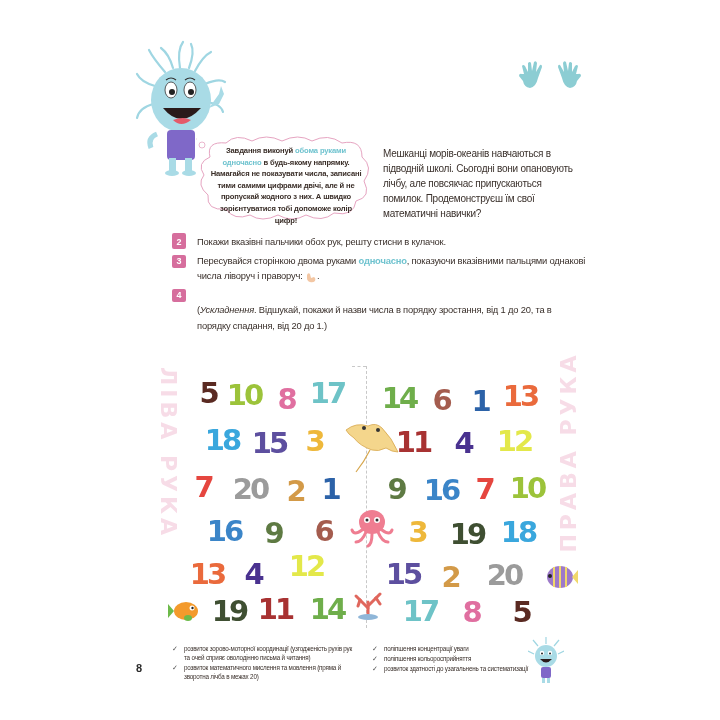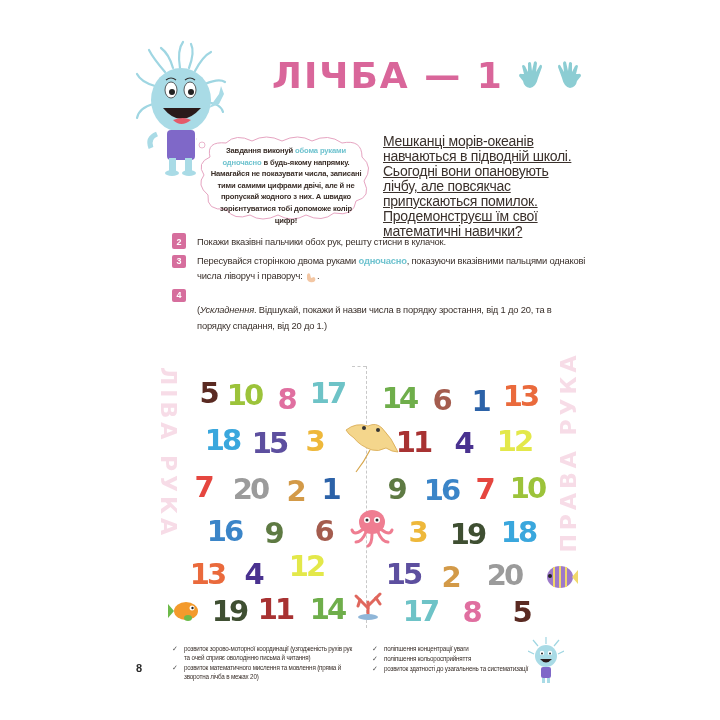--- a/index.html
+++ b/index.html
@@ -16,21 +16,21 @@
   
   .mascot { left:135px; top:38px; width:95px; height:140px; }
 
   
   .cloud { left:196px; top:135px; width:178px; height:88px; }
   .cloud svg { position:absolute; left:0; top:0; }
   .cloud-text { position:absolute; left:14px; top:10px; width:152px; text-align:center; font-size:7.6px; line-height:11.6px; font-weight:bold; color:#3a2e28; font-family:"Liberation Sans Narrow","Liberation Sans", sans-serif; letter-spacing:-0.15px; }
   .hl { color:#6fc3cf; font-weight:bold; }
 
   
-  .intro { left:383px; top:134px; width:200px; font-size:14px; line-height:15px; color:#3a302b; letter-spacing:-0.25px;text-decoration:underline; }
+  .intro { left:383px; top:146px; width:200px; font-size:10px; line-height:15px; color:#3a302b; letter-spacing:-0.25px; }
 
   
   .steps { left:172px; top:231px; width:415px; }
   .step { position:relative; padding-left:25px; font-size:9.4px; line-height:15.5px; color:#3a302b; margin-bottom:3px; letter-spacing:-0.2px; }
   .badge { position:absolute; left:0; top:2px; width:14px; height:13px; background:#d66e9d; color:#fff; border-radius:2px; font-size:9px; font-weight:bold; text-align:center; line-height:13px; }
   .finger { display:inline-block; width:12px; height:12px; vertical-align:middle; }
 
   
   .side-left { left:148px; top:368px; width:40px; height:170px; }
   .side-left span { position:absolute; left:50%; top:50%; transform:translate(-50%,-50%) rotate(90deg); white-space:nowrap; color:#f7dce7; font-family:"DejaVu Sans", sans-serif; font-size:22px; font-weight:bold; letter-spacing:4px; }
@@ -85,21 +85,20 @@
     <rect x="32" y="92" width="28" height="30" rx="4" fill="#7f68c8"></rect>
     <path d="M22 96 Q12 100 16 110" stroke="#a9dbe6" stroke-width="5" fill="none"></path>
     <rect x="34" y="120" width="7" height="14" fill="#a9dbe6"></rect>
       <rect x="50" y="120" width="7" height="14" fill="#a9dbe6"></rect>
     <ellipse cx="37" cy="135" rx="7" ry="3" fill="#a9dbe6"></ellipse>
       <ellipse cx="54" cy="135" rx="7" ry="3" fill="#a9dbe6"></ellipse>
   </svg>
 </div>
 
 <div class="abs title">
-  <div>ЛІЧБА — 1</div>
 </div>
 
 <div class="abs hands">
   <svg width="64" height="30" viewBox="0 0 64 30">
     <g fill="#8ccdd3">
       <path d="M6 14 L4 6 Q5 4 7 6 L10 12 L10 3 Q12 1 13 3 L14 11 L16 2 Q18 0 19 3 L18 12 L22 5 Q24 4 24 7 L20 18 Q18 27 12 28 Q6 27 5 21 L1 16 Q1 13 4 14 Z"></path>
       <path d="M58 14 L60 6 Q59 4 57 6 L54 12 L54 3 Q52 1 51 3 L50 11 L48 2 Q46 0 45 3 L46 12 L42 5 Q40 4 40 7 L44 18 Q46 27 52 28 Q58 27 59 21 L63 16 Q63 13 60 14 Z"></path>
     </g>
   </svg>
 </div>

